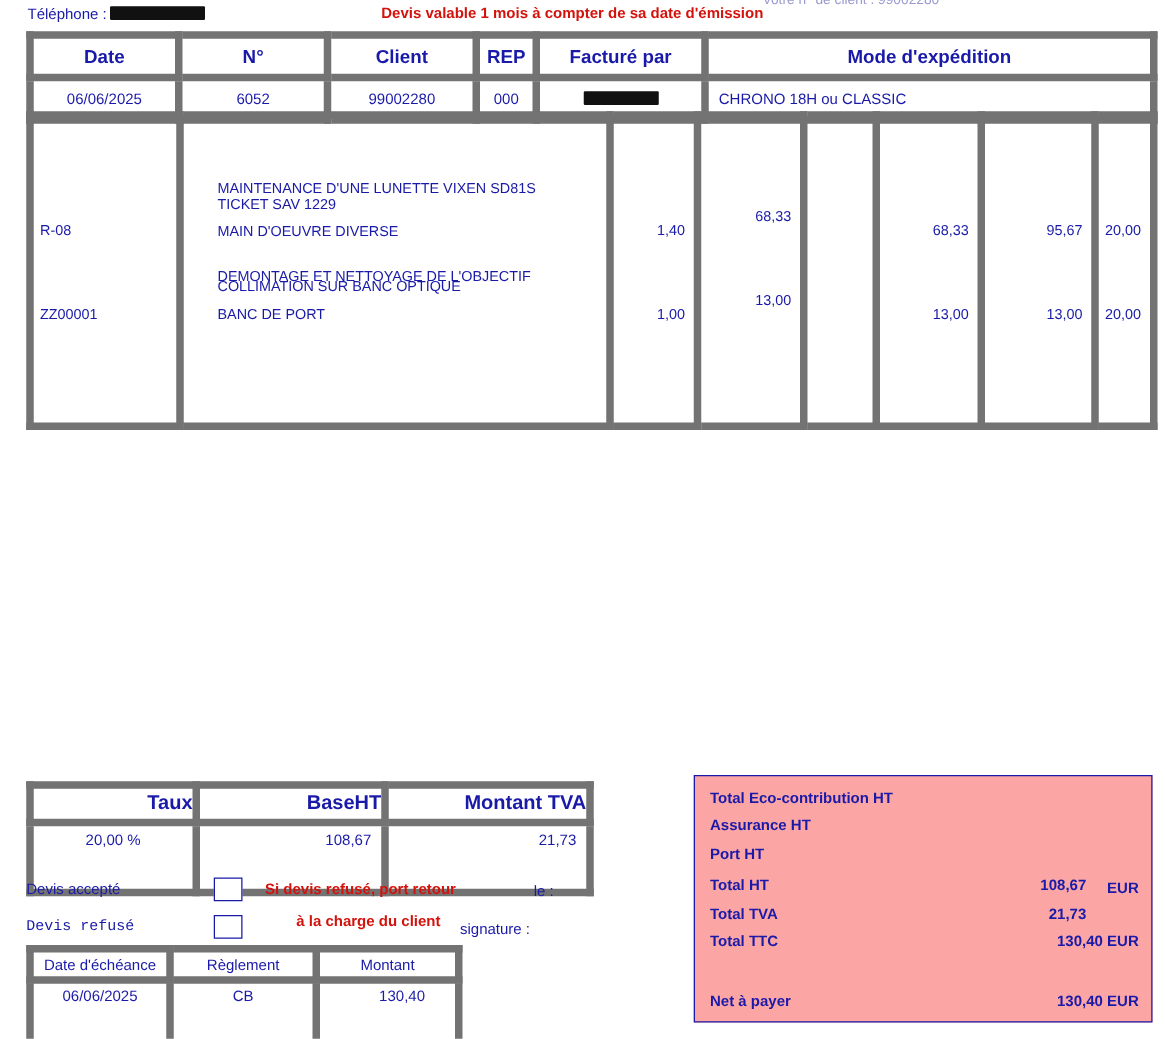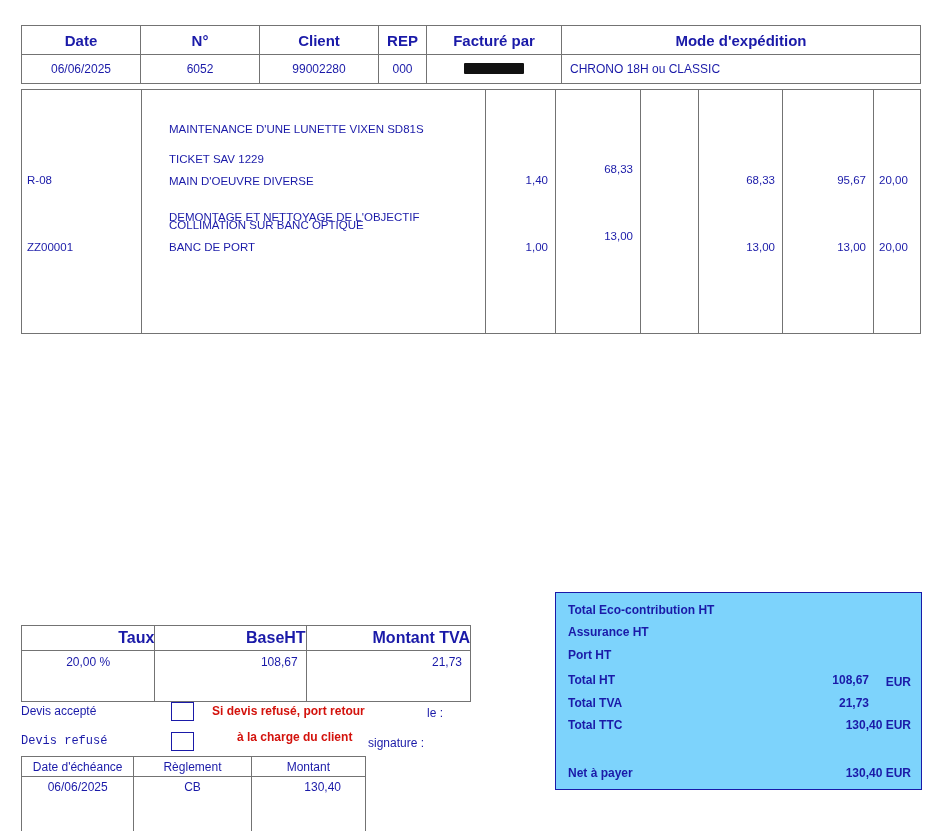--- a/index.html
+++ b/index.html
@@ -59,21 +59,21 @@
     color: #9a9ad0;
     white-space: nowrap;
   }
 
   
   table {
     border-collapse: collapse;
     table-layout: fixed;
   }
   td, th {
-    border: 1px solid #737373;
+    border: 6px solid #737373;
     padding: 0;
     color: #1a1aa8;
     font-weight: normal;
     vertical-align: top;
   }
 
   
   .hdr-table {
     position: absolute;
     left: 21px; top: 25px;
@@ -195,41 +195,48 @@
     height: 52px;
     font-size: 12px;
     padding-top: 3px;
   }
   .ech-table td.c { text-align: center; }
   .ech-table td.r { text-align: right; padding-right: 24px; }
 
   
   .totals-box {
     position: absolute;
-    left: 555px; top: 592px;
+    left: 555px; top: 620px;
     width: 365px;
     height: 196px;
     border: 1px solid #1a1aa8;
-    background: #7dd3fc;
+    background: #fca5a5;
   }
   .tot-line {
     position: absolute;
     font-size: 12px;
     color: #1a1aa8;
     white-space: nowrap;
   }
   .tot-label { left: 12px; font-weight: bold; }
   .tot-val { font-weight: bold; text-align: right; }
   .tot-cur { font-weight: bold; }
 </style>
 </head>
 <body>
 
 <div class="page">
 
+  <div class="top-strip">
+    <div class="faded-top">Votre n° de client : 99002280</div>
+    <div class="phone-label">
+      <span>Téléphone :</span><span class="redacted phone-redact"></span>
+    </div>
+    <div class="notice">Devis valable 1 mois à compter de sa date d'émission</div>
+  </div>
 
   <table class="hdr-table">
     <colgroup>
       <col style="width:119px">
         <col style="width:119px">
         <col style="width:119px">
       <col style="width:48px">
         <col style="width:135px">
         <col style="width:359px">
     </colgroup>
@@ -271,21 +278,21 @@
 
       <td>
         <div class="cell-inner">
           <div class="row-item pad-l" style="top:84px; left:0;">R-08</div>
           <div class="row-item pad-l" style="top:151px; left:0;">ZZ00001</div>
         </div>
       </td>
 
       <td>
         <div class="cell-inner">
-          <div class="row-item pad-l" style="top:33px; left:22px;">MAINTENANCE D'UNE LUNETTE VIXEN SD81S</div>
+          <div class="row-item pad-l" style="top:50px; left:22px;">MAINTENANCE D'UNE LUNETTE VIXEN SD81S</div>
           <div class="row-item pad-l" style="top:63px; left:22px;">TICKET SAV 1229</div>
           <div class="row-item pad-l" style="top:85px; left:22px;">MAIN D'OEUVRE DIVERSE</div>
           <div class="row-item pad-l" style="top:121px; left:22px;">DEMONTAGE ET NETTOYAGE DE L'OBJECTIF</div>
           <div class="row-item pad-l" style="top:129px; left:22px;">COLLIMATION SUR BANC OPTIQUE</div>
           <div class="row-item pad-l" style="top:151px; left:22px;">BANC DE PORT</div>
         </div>
       </td>
 
       <td>
         <div class="cell-inner">

